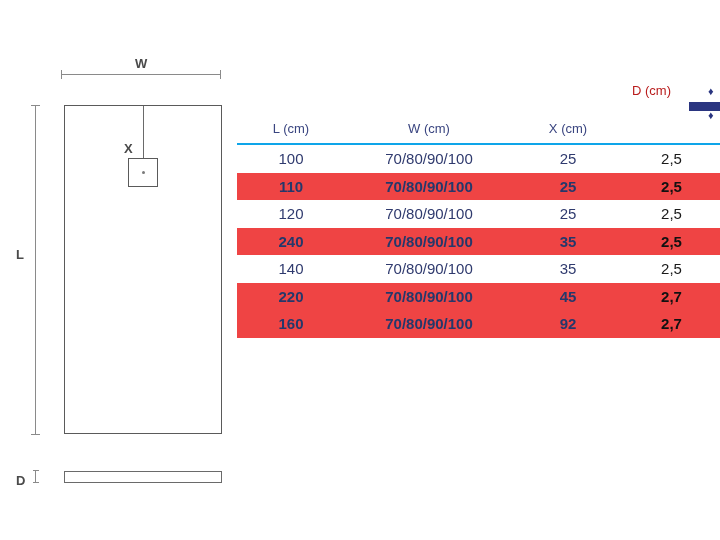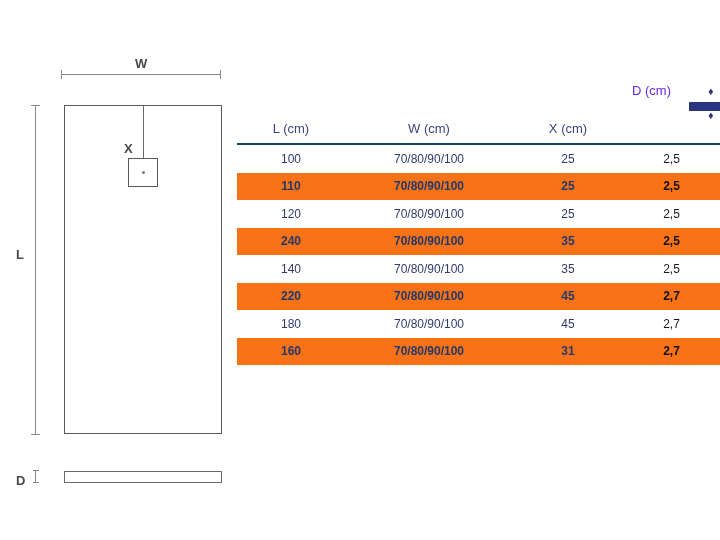--- a/index.html
+++ b/index.html
@@ -171,21 +171,21 @@
     left: 395px;
     top: -23px;
     width: 88px;
     height: 46px;
   }
   #d-legend-label {
     position: absolute;
     left: 0px;
     top: -2px;
     font-size: 13px;
-    color: #6d28d9;
+    color: #b91c1c;
   }
   #d-legend-arrow-top {
     position: absolute;
     left: 76px;
     top: 1px;
     font-size: 11px;
     color: #2a3580;
     line-height: 1;
   }
   #d-legend-bar {
@@ -213,31 +213,31 @@
   thead th {
     font-size: 13px;
     font-weight: normal;
     color: #3a4580;
     padding: 0 0 7px 0;
     text-align: center;
     vertical-align: bottom;
     height: 28px;
   }
   thead tr {
-    border-bottom: 2px solid #0c4a6e;
+    border-bottom: 2px solid #0ea5e9;
   }
   tbody td {
-    font-size: 12px;
+    font-size: 15px;
     text-align: center;
     height: 27.5px;
     padding: 0;
     color: #2f3a6e;
   }
   tbody tr.alt {
-    background: #f97316;
+    background: #ef4444;
   }
   tbody tr.alt td {
     font-weight: bold;
     color: #24386b;
   }
   td.col-d {
     color: #1a1a1a;
   }
   tbody tr.alt td.col-d {
     color: #111111;
@@ -329,27 +329,21 @@
           <td>70/80/90/100</td>
           <td>35</td>
           <td class="col-d">2,5</td>
         </tr>
         <tr class="alt">
           <td>220</td>
           <td>70/80/90/100</td>
           <td>45</td>
           <td class="col-d">2,7</td>
         </tr>
-        <tr>
-          <td>180</td>
-          <td>70/80/90/100</td>
-          <td>45</td>
-          <td class="col-d">2,7</td>
-        </tr>
         <tr class="alt">
           <td>160</td>
           <td>70/80/90/100</td>
-          <td>31</td>
+          <td>92</td>
           <td class="col-d">2,7</td>
         </tr>
       </tbody>
   </table>
 </div>
 
 </body></html>

